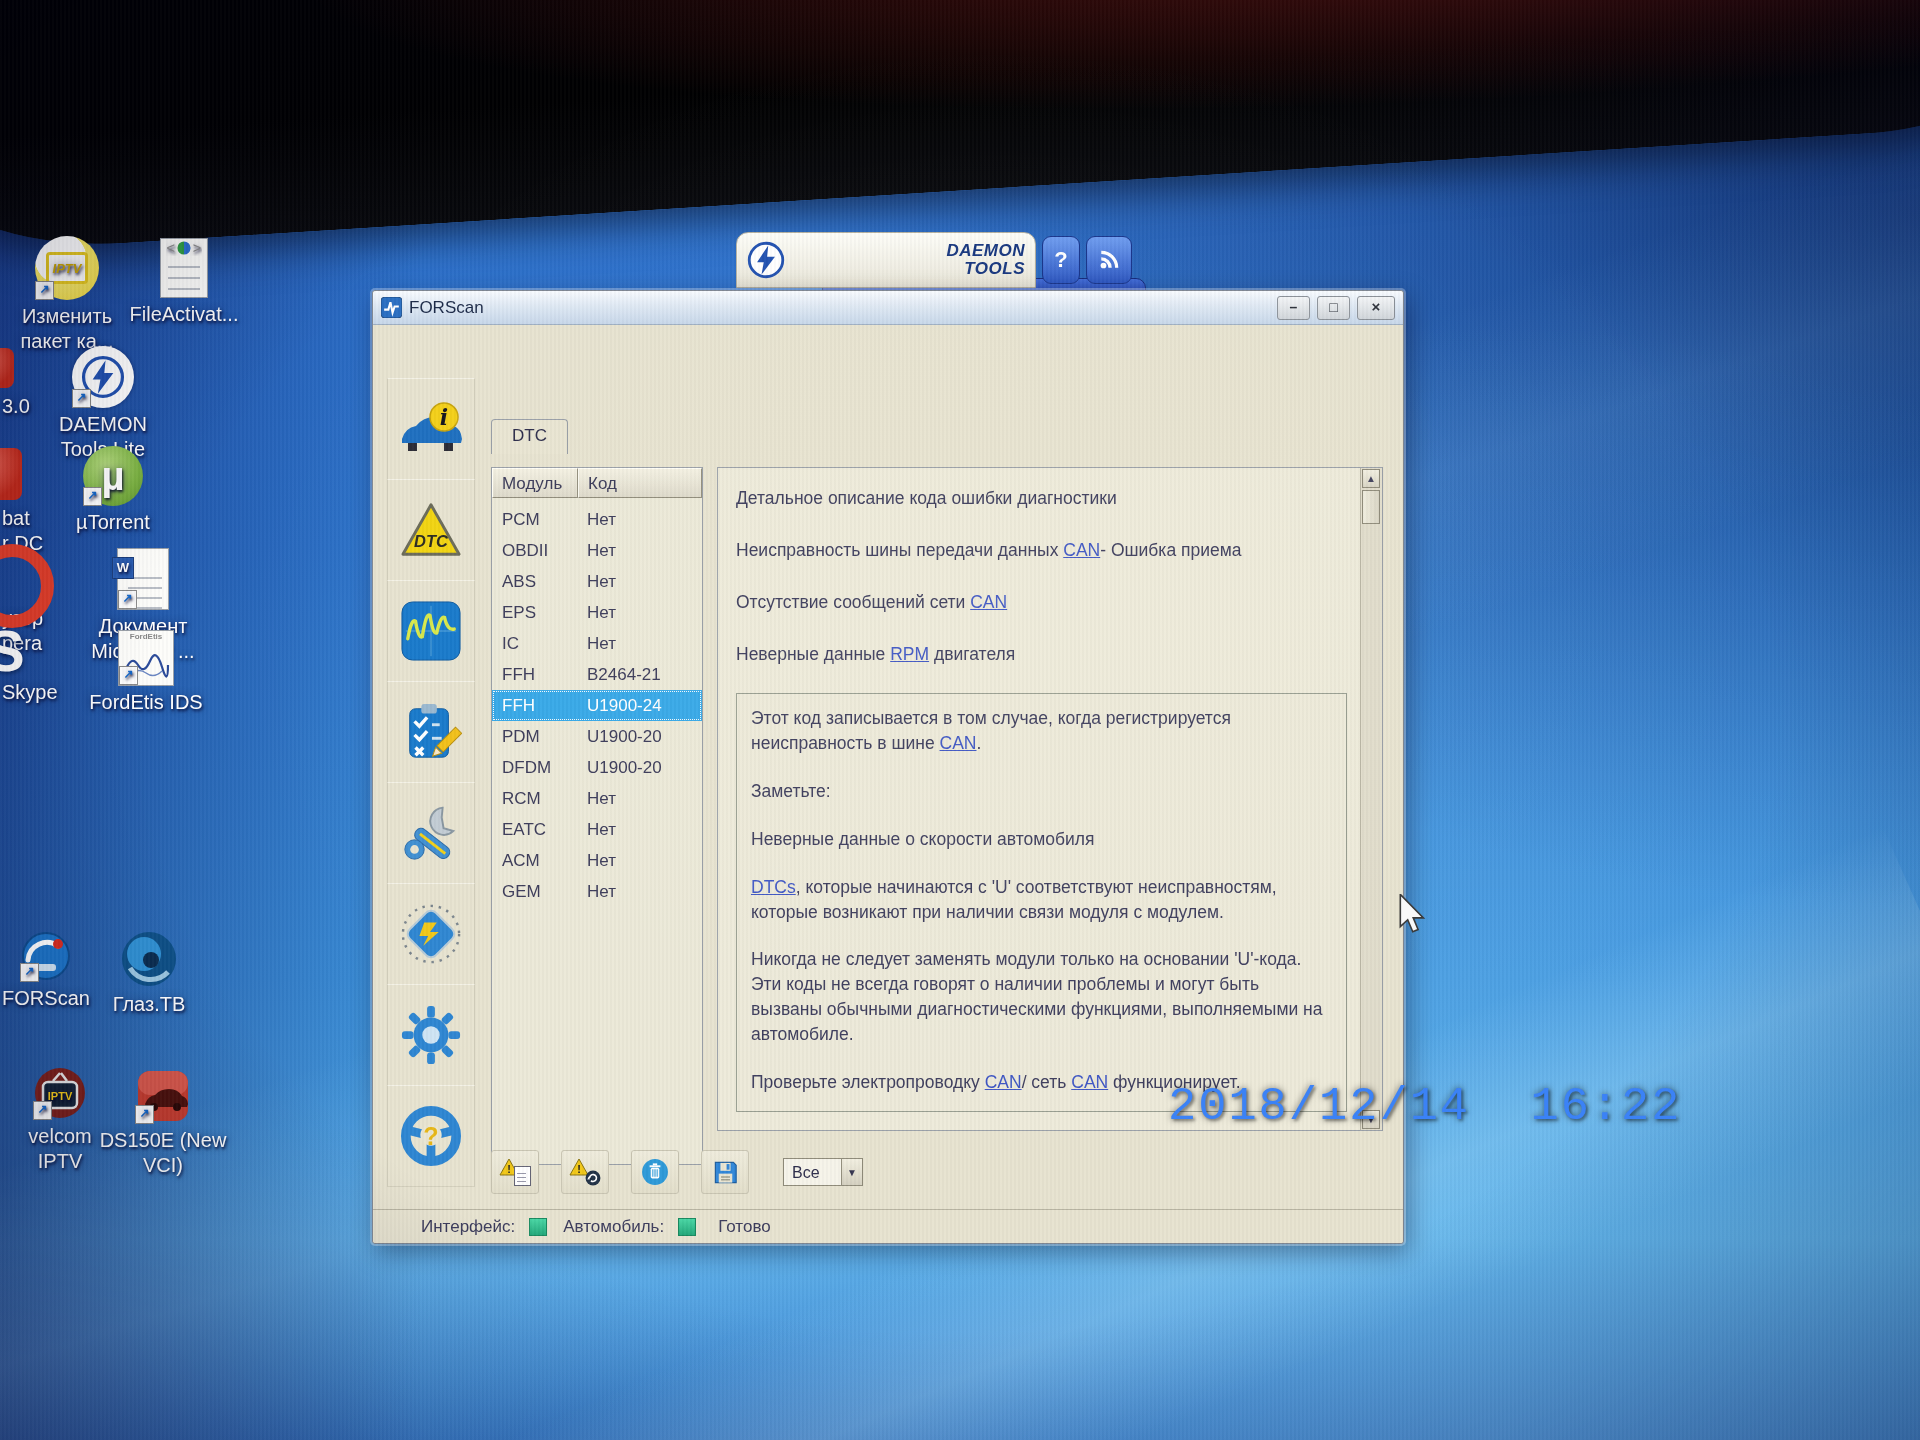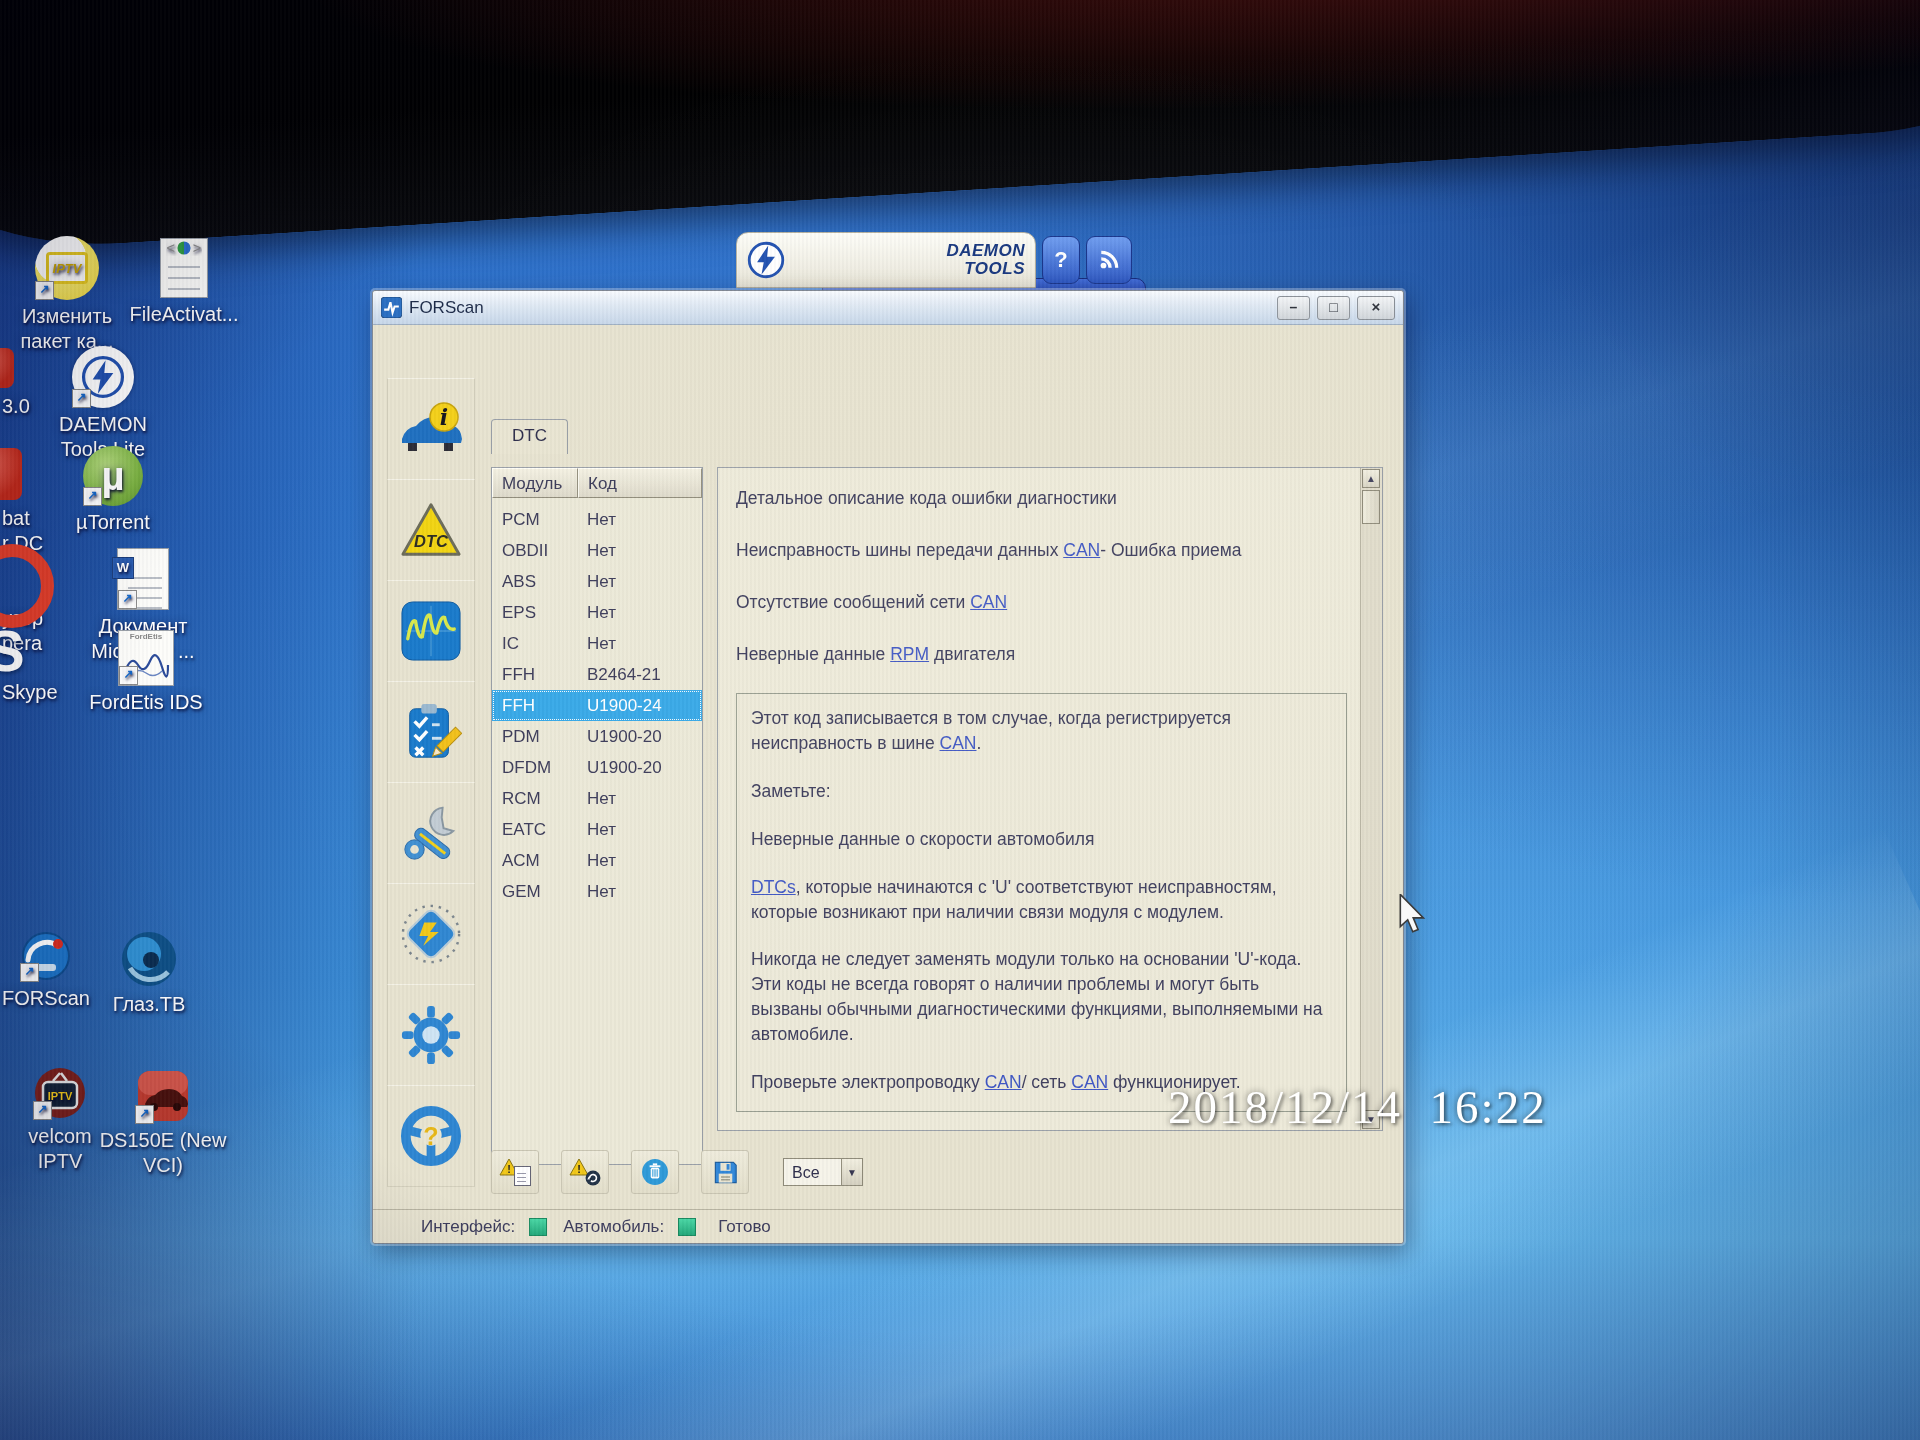--- a/index.html
+++ b/index.html
@@ -168,22 +168,22 @@
 
   
   #statusbar{position:absolute;left:0;right:0;bottom:0;height:34px;border-top:1px solid #b8b4a2;
     display:flex;align-items:center;font-size:17px;color:#3c3c5c;padding-left:48px;box-sizing:border-box;
     background:#e7e3d0;border-radius:0 0 3px 3px;}
   .stled{width:16px;height:16px;background:linear-gradient(180deg,#49d6a4,#23a87a);
     border:1px solid #1a8a60;margin:0 16px 0 14px;}
   #statusbar .ready{margin-left:6px;}
 
   
-  #timestamp{position:absolute;left:1168px;top:1080px;z-index:55;color:#ffffff;
-    font-family:Liberation Serif, serif;font-size:47px;letter-spacing:2px;white-space:pre;
+  #timestamp{position:absolute;left:1168px;top:1080px;z-index:55;color:#3b82f6;
+    font-family:Liberation Mono, monospace;font-size:47px;letter-spacing:2px;white-space:pre;
     text-shadow:0 0 7px rgba(0,0,0,.55),2px 2px 3px rgba(0,0,0,.35);}
   #cursor{position:absolute;left:1398px;top:894px;z-index:60;}
 
   
   #overlay{position:absolute;inset:0;z-index:50;pointer-events:none;
     background:
       radial-gradient(ellipse at 52% 45%, rgba(255,250,230,.05), transparent 55%),
       radial-gradient(ellipse at 50% 50%, transparent 60%, rgba(0,0,25,.28) 100%),
       repeating-linear-gradient(90deg, rgba(255,255,255,.022) 0 2px, rgba(0,0,20,.022) 2px 4px);}
 </style>

